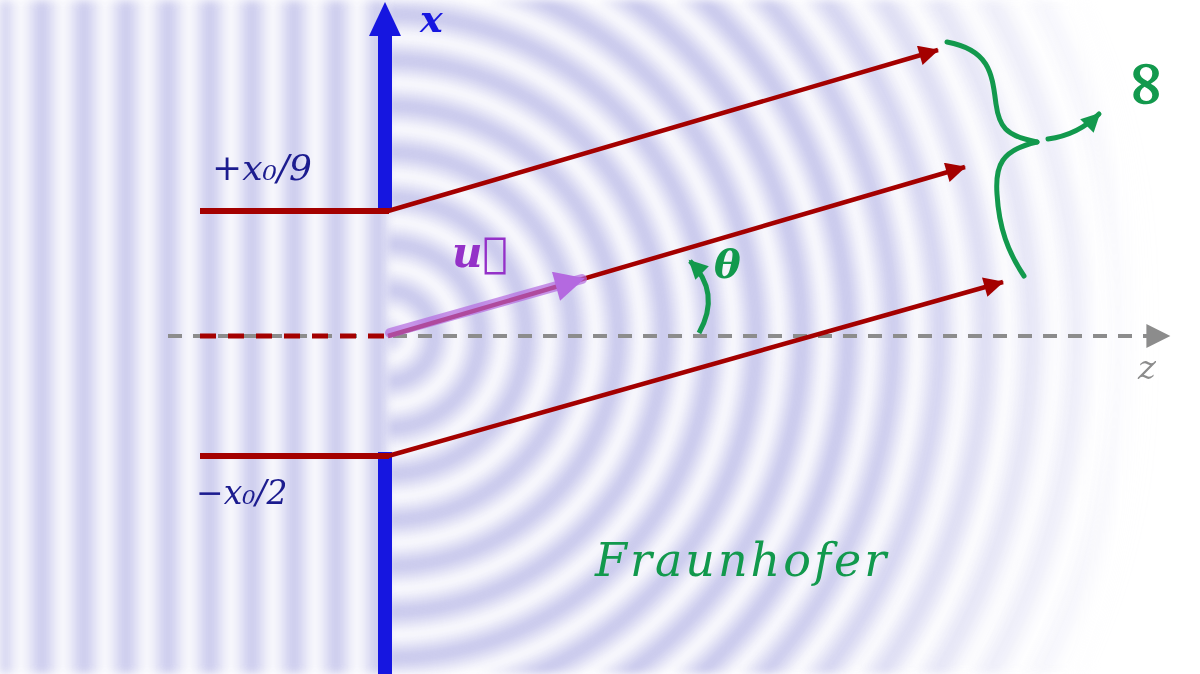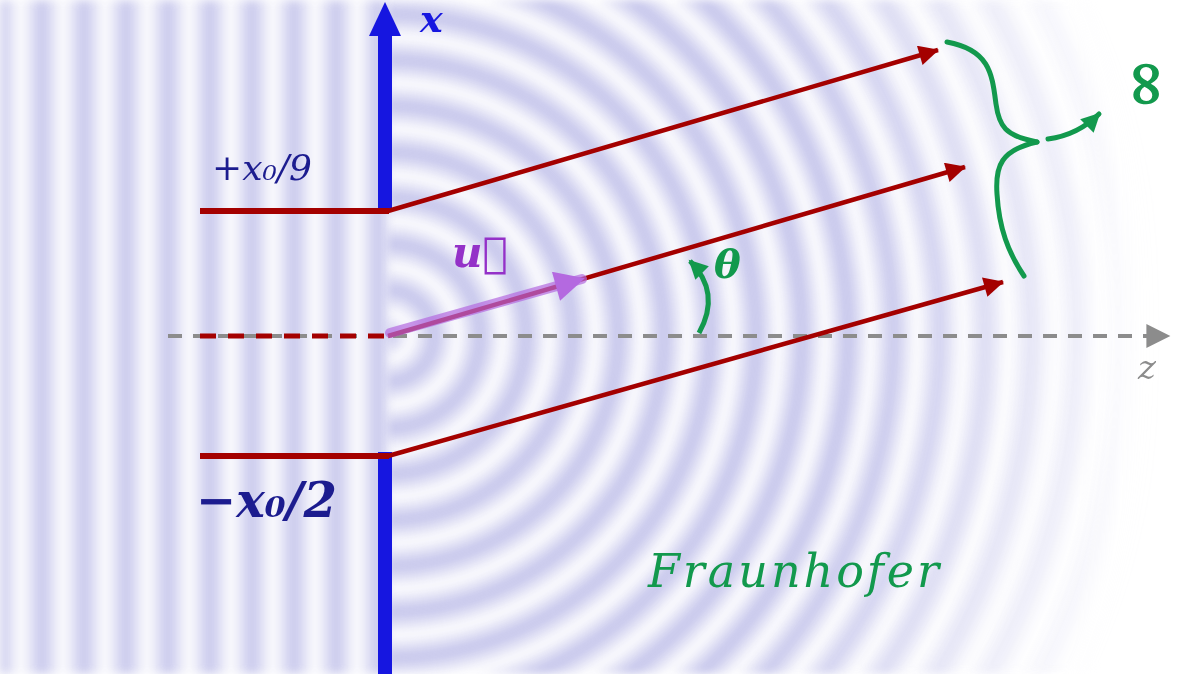--- a/index.html
+++ b/index.html
@@ -36,29 +36,29 @@
   svg.overlay{position:absolute;left:0;top:0;}
   .s-red{stroke:var(--ray-red);}   .f-red{fill:var(--ray-red);}
   .s-gray{stroke:var(--dashed-gray);} .f-gray{fill:var(--dashed-gray);}
   .s-green{stroke:var(--accent-green);} .f-green{fill:var(--accent-green);}
   .s-purple{stroke:var(--vector-purple);} .f-purple{fill:var(--vector-purple);}
   .f-blue{fill:var(--axis-blue);}
   .lbl{position:absolute;font-style:italic;line-height:1;white-space:nowrap;}
   .lbl-x{left:420px;top:0px;font-size:38px;font-weight:bold;color:var(--axis-blue);}
   .lbl-z{left:1138px;top:350px;font-size:34px;color:var(--dashed-gray);}
   .lbl-slit-top{left:212px;top:150px;font-size:36px;font-weight:500;color:var(--slit-ink);}
-  .lbl-slit-bottom{left:196px;top:476px;font-size:48px;font-weight:700;color:var(--slit-ink);}
+  .lbl-slit-bottom{left:196px;top:476px;font-size:33px;font-weight:400;color:var(--slit-ink);}
   .lbl-u{left:452px;top:232px;font-size:42px;font-weight:bold;color:var(--vector-purple-dark);}
   .lbl-theta{left:714px;top:244px;font-size:40px;font-weight:bold;color:var(--accent-green);}
   .lbl-inf{
     left:1104px;top:52px;width:90px;text-align:center;font-size:64px;font-weight:bold;
     font-style:normal;color:var(--accent-green);transform:rotate(90deg);
   }
   .lbl-fraunhofer{
-    left:595px;top:548px;width:400px;text-align:center;font-size:46px;
+    left:595px;top:537px;width:400px;font-size:46px;
     letter-spacing:3px;color:var(--accent-green);
   }
 </style>
 </head>
 <body>
 
 <div class="canvas">
 
   <div class="waves-left"></div>
   <div class="waves-right"></div>

